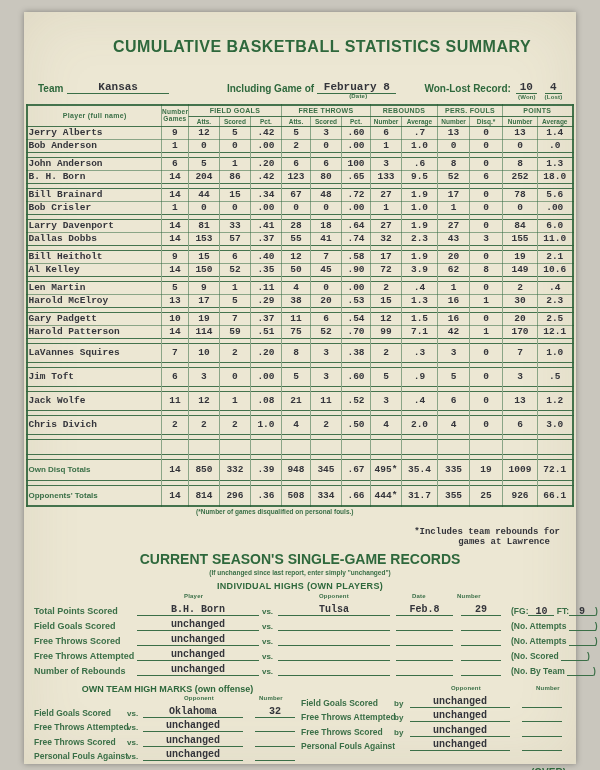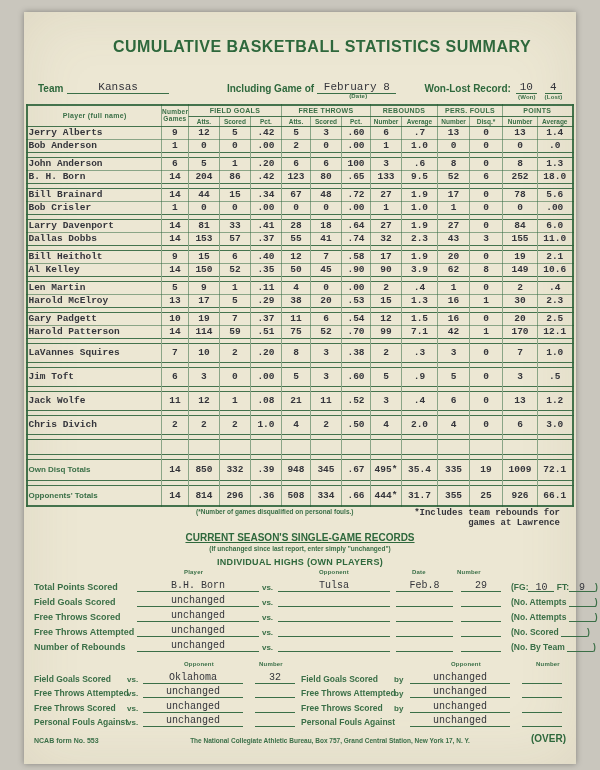--- a/index.html
+++ b/index.html
@@ -28,21 +28,21 @@
   .title{
     text-align:center;margin-top:26px;
     font-size:16px;font-weight:bold;letter-spacing:.5px;color:var(--green-dk);padding-left:44px;
   }
   .team-row{
     display:flex;align-items:flex-end;
     margin:16px 14px 0 14px;font-size:10px;font-weight:bold;color:var(--green-dk);
     white-space:nowrap;
   }
   .blank{border-bottom:1px solid var(--green);display:inline-block;text-align:center;}
-  .typed{font-family:"Liberation Mono","DejaVu Sans Mono",monospace;color:var(--ink);font-weight:normal;}
+  .typed{font-family:"Liberation Mono","DejaVu Sans Mono",monospace;color:var(--ink);font-weight:bold;}
   .t11{font-size:11px;}
   .sublab{position:absolute;font-size:6px;font-weight:bold;color:var(--green);letter-spacing:.2px;}
   .rel{position:relative;}
   .cum-row{
     text-align:center;margin-top:9px;font-size:10.5px;font-weight:bold;color:var(--green-dk);
     white-space:nowrap;
   }
   
   table.stats{
     border-collapse:collapse;table-layout:fixed;width:545px;margin:10px auto 0;
@@ -63,24 +63,24 @@
   tbody.grp.single tr.prow{height:19px;}
   tr.prow.first td{border-bottom:1px solid var(--line);}
   td.cname{font-family:"Liberation Mono","DejaVu Sans Mono",monospace;font-size:9.5px;font-weight:bold;color:var(--ink);padding-left:6px;}
   td.cstat{font-family:"Liberation Mono","DejaVu Sans Mono",monospace;font-size:9.5px;font-weight:bold;color:var(--ink);text-align:center;}
   tbody.blankrow tr{height:15px;}
   tbody.total tr{height:21px;}
   tbody.total td.cname{font-family:"Liberation Sans",sans-serif;font-size:8px;font-weight:bold;color:var(--green);}
   
   .foot-row{display:flex;justify-content:space-between;margin:1px 12px 0 12px;}
   .foot-left{font-size:6.5px;font-weight:bold;color:var(--green);margin-left:160px;}
-  .foot-right{font-family:"Liberation Mono","DejaVu Sans Mono",monospace;font-size:9px;font-weight:bold;color:var(--ink);text-align:right;line-height:10px;margin-right:4px;}
+  .foot-right{font-family:"Liberation Mono","DejaVu Sans Mono",monospace;font-size:9px;font-weight:bold;color:var(--ink);text-align:center;line-height:10px;margin-right:4px;margin-top:19px;}
   .foot-right .l2{padding-left:34px;}
   
-  .rec-heading{text-align:center;font-size:10px;font-weight:bold;color:var(--green-dk);margin-top:4px;text-decoration:underline;}
+  .rec-heading{text-align:center;font-size:14px;font-weight:bold;color:var(--green-dk);margin-top:4px;}
   .rec-sub{text-align:center;font-size:6.5px;font-weight:bold;color:var(--green);margin-top:2px;}
   .rec-ind{text-align:center;font-size:9px;font-weight:bold;color:var(--green-dk);margin-top:5px;letter-spacing:.3px;}
   .rec-collabels{position:relative;height:8px;margin-top:2px;}
   .rec-rows{margin:0 8px 0 10px;}
   .rec-row{display:flex;align-items:flex-end;height:15px;font-size:9px;font-weight:bold;color:var(--green);white-space:nowrap;}
   .rec-label{width:103px;flex:none;}
   .vs{width:17px;flex:none;text-align:center;font-size:8px;}
   .rb{border-bottom:1px solid var(--green);flex:none;text-align:center;height:12px;}
   .rb .typed{font-size:10px;}
   .b-player{width:122px;}
@@ -407,21 +407,21 @@
         </tr>
         <tr class="prow">
           <td class="cname">Al Kelley</td>
           <td class="cstat">14</td>
           <td class="cstat">150</td>
           <td class="cstat">52</td>
           <td class="cstat">.35</td>
           <td class="cstat">50</td>
           <td class="cstat">45</td>
           <td class="cstat">.90</td>
-          <td class="cstat">90</td>
+          <td class="cstat">72</td>
           <td class="cstat">3.9</td>
           <td class="cstat">62</td>
           <td class="cstat">8</td>
           <td class="cstat">149</td>
           <td class="cstat">10.6</td>
         </tr>
       </tbody>
       <tbody class="spacer">
         <tr>
           <td></td>
@@ -864,20 +864,21 @@
         <span class="rec-right">
           <span>(No. By Team&nbsp;</span>
           <span class="mini"></span>
           <span>)</span>
         </span>
       </div>
     </div>
 
   <div class="marks">
     <div class="mark-col">
+      <div class="mark-head">OWN TEAM HIGH MARKS (own offense)</div>
       <div class="mark-collabels">
         <span class="sublab" style="left:150px;top:1px;">Opponent</span>
         <span class="sublab" style="left:225px;top:1px;">Number</span>
       </div>
       <div id="own-rows">
           <div class="mark-row">
             <span class="mark-label">Field Goals Scored</span>
             <span class="mark-conj">vs.</span>
             <span class="mb mb-opp"><span class="typed">Oklahoma</span></span>
             <span class="mb mb-num"><span class="typed">32</span></span>

